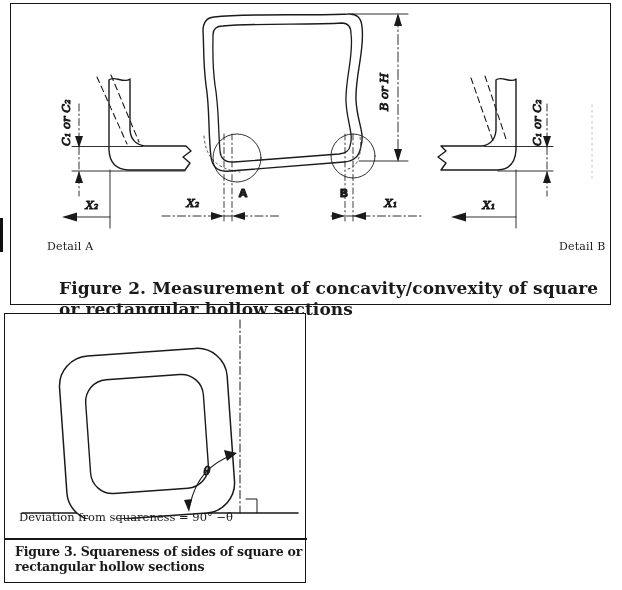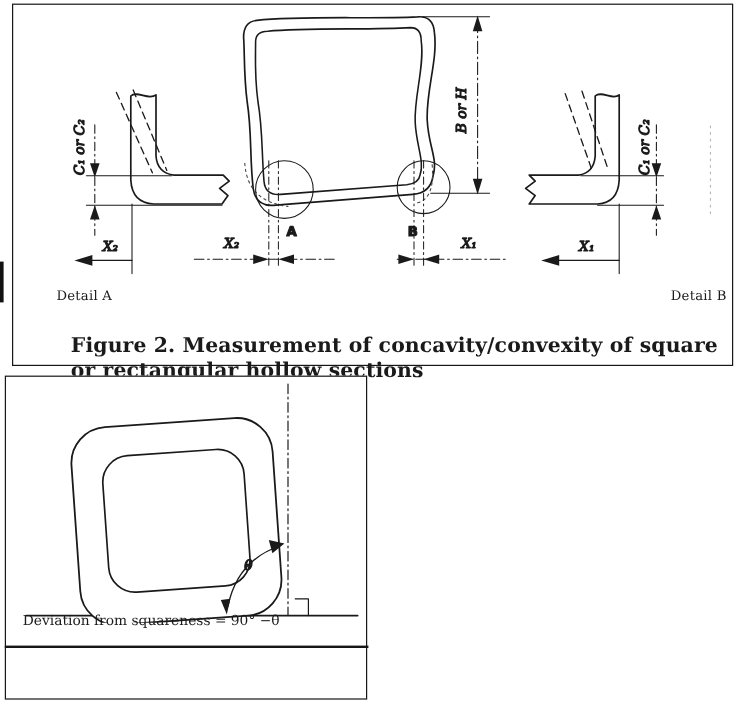--- a/index.html
+++ b/index.html
@@ -104,16 +104,17 @@
 
       <path stroke-width="1.1" d="M 190 505 Q 198 467 233 455"></path>
       <polygon fill="#1a1a1a" stroke="none" points="189,512 184,500 192,499"></polygon>
       <polygon fill="#1a1a1a" stroke="none" points="237,453 224,450 227,461"></polygon>
       <path stroke-width="1" d="M 246 499 L 257 499 L 257 513"></path>
       <text class="var-label" font-size="13" text-anchor="middle" x="207" y="475">θ</text>
     </svg>
 
     <div class="deviation-note">Deviation from squareness = 90° −θ</div>
     <div class="inner-rule"></div>
+    <div class="fig-caption fig3-caption">Figure 3. Squareness of sides of square or rectangular hollow sections</div>
   </div>
 
   <div class="scan-artifact"></div>
 </div>
 
 </body></html>

